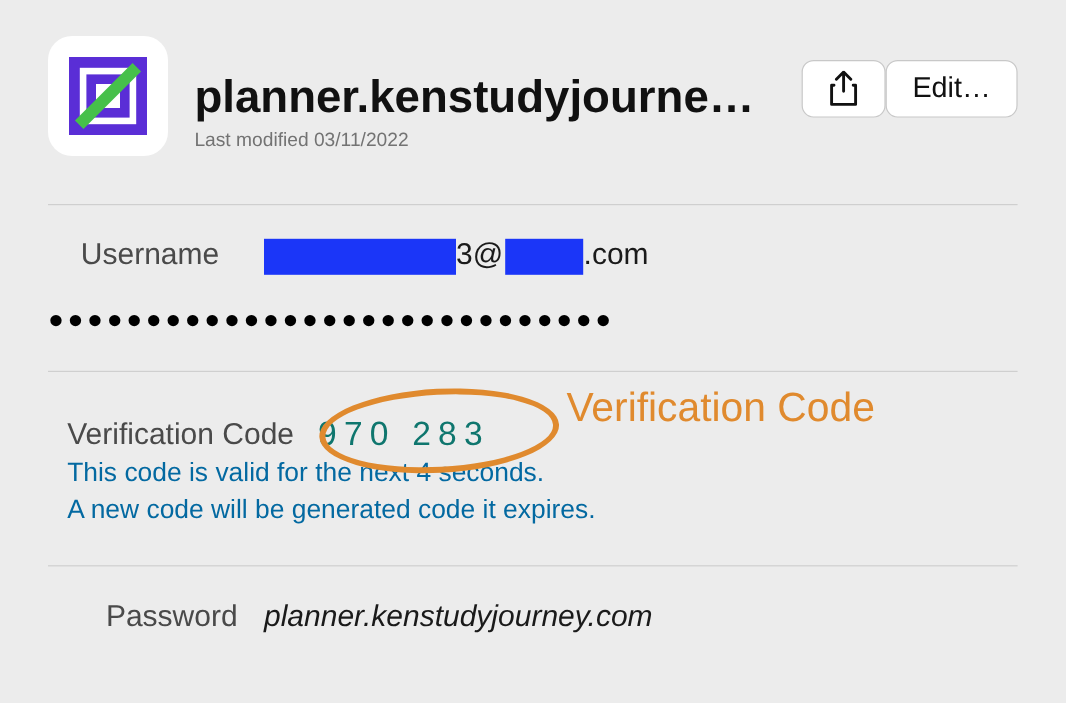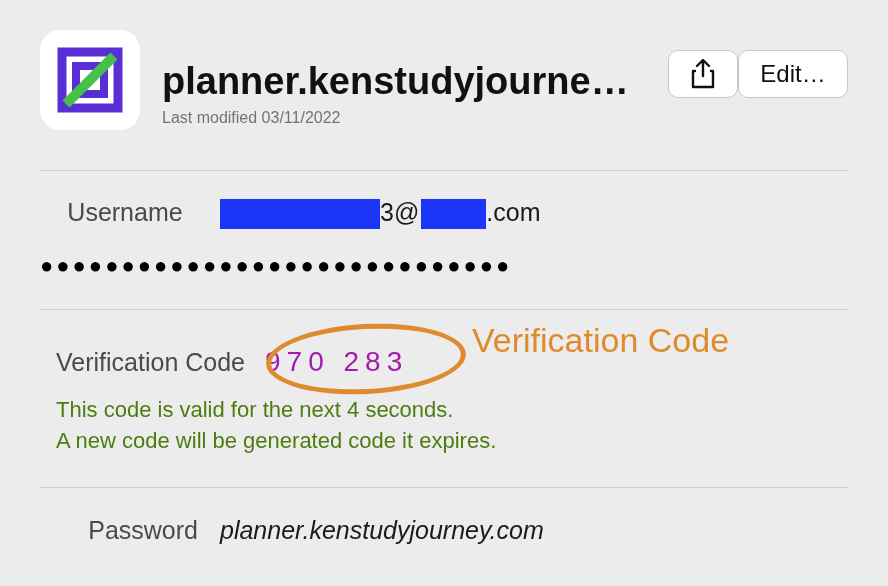--- a/index.html
+++ b/index.html
@@ -132,21 +132,21 @@
     }
     .verif-label {
       font-size: 25px;
       color: #4a4a4a;
       padding-left: 16px;
     }
     .verif-code {
       font-size: 28px;
       letter-spacing: 6px;
       font-weight: 500;
-      color: #a21caf;
+      color: #0f766e;
       margin-left: 20px;
     }
     .circle-highlight {
       position: absolute;
       left: 226px;
       top: -22px;
       width: 200px;
       height: 70px;
       border: 5px solid #e08a2e;
       border-radius: 50%;
@@ -156,23 +156,23 @@
     .annotation {
       position: absolute;
       left: 432px;
       top: -28px;
       color: #e08a2e;
       font-size: 34px;
       line-height: 1.35;
     }
     .verif-notes {
       font-size: 22px;
-      color: #4d7c0f;
+      color: #0369a1;
       padding-left: 16px;
-      margin-top: 17px;
+      margin-top: 1px;
       line-height: 1.4;
     }
     .website {
       padding: 28px 0;
     }
     .website-row {
       display: flex;
       align-items: center;
     }
     .website-label {

